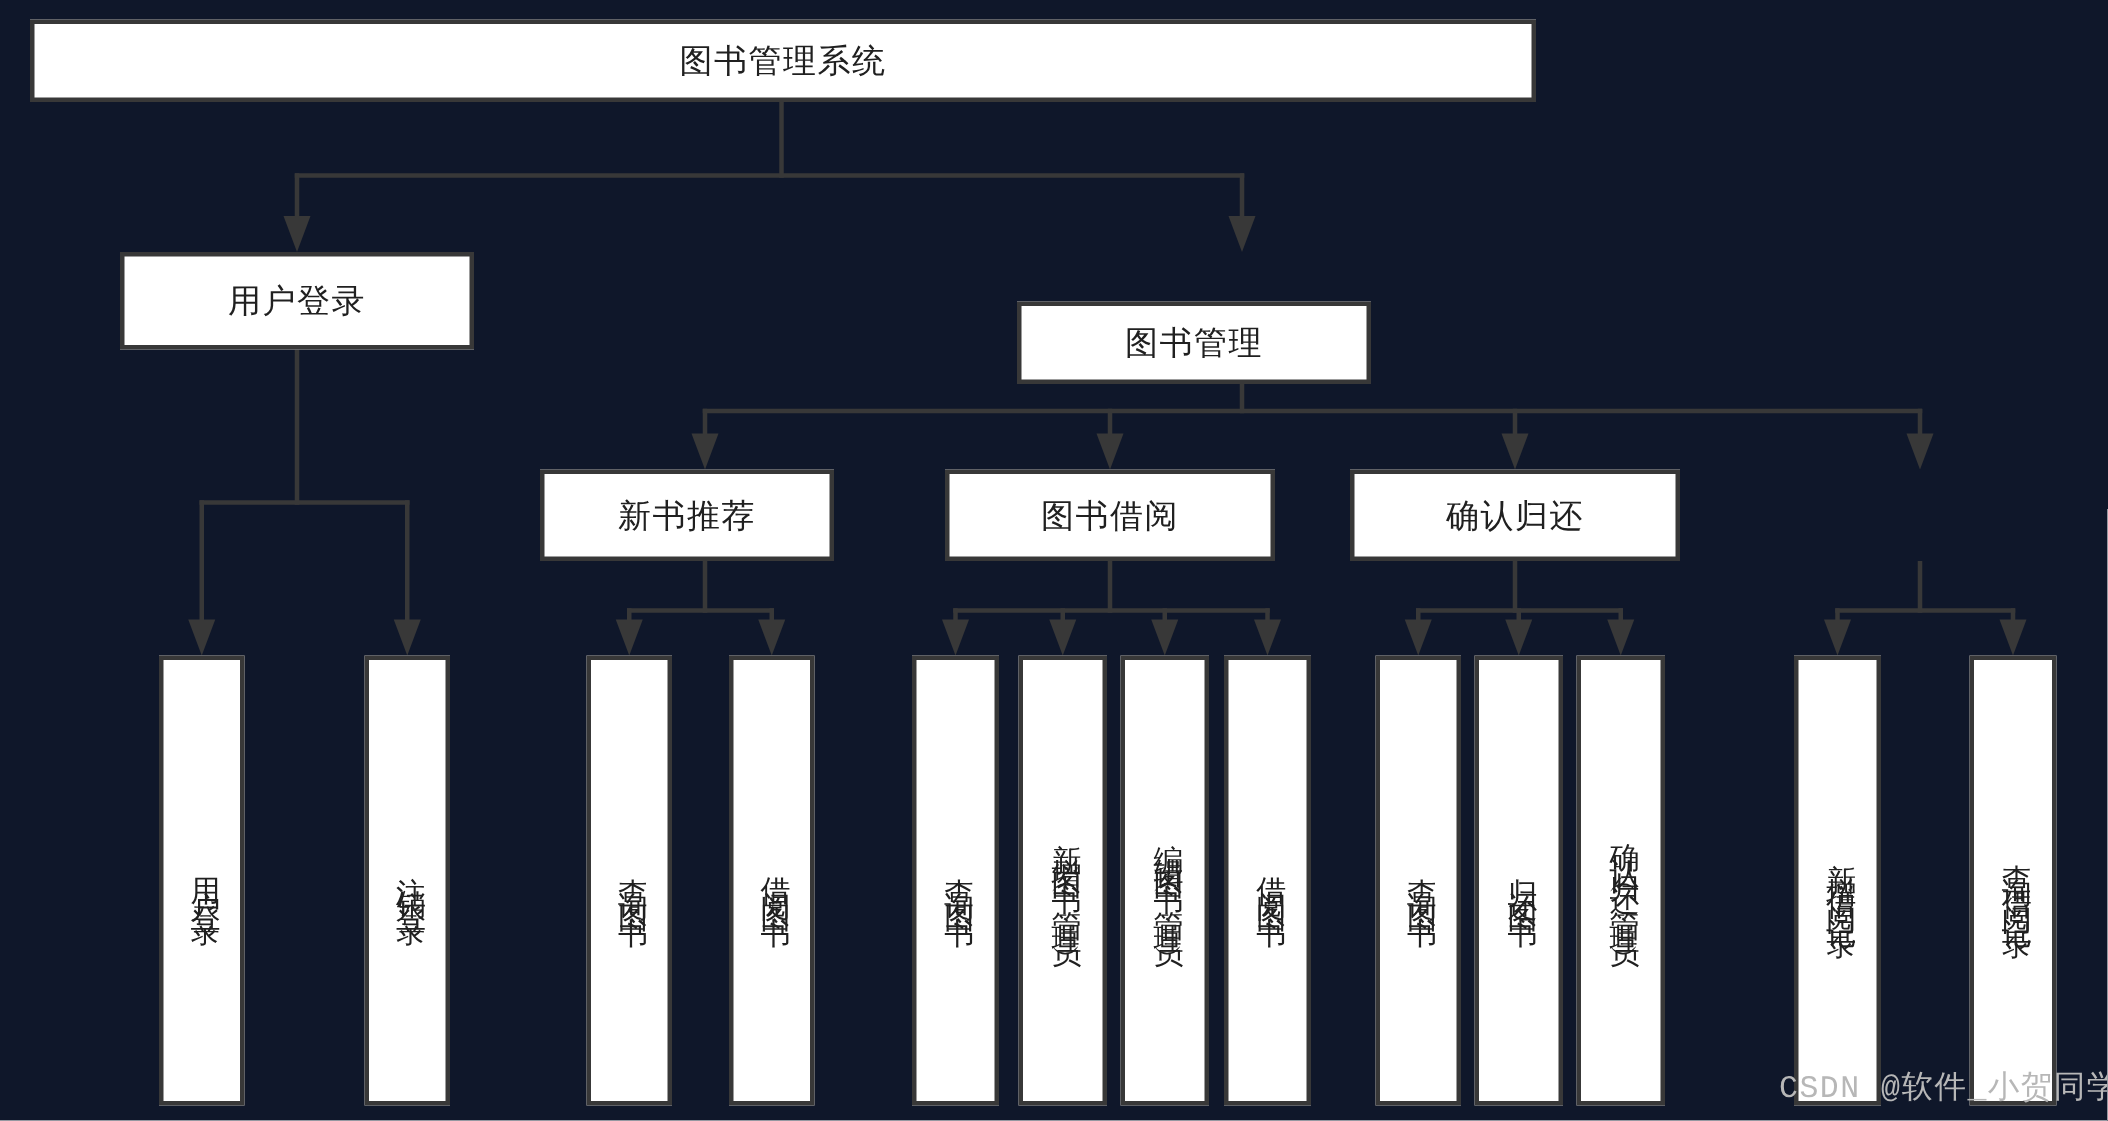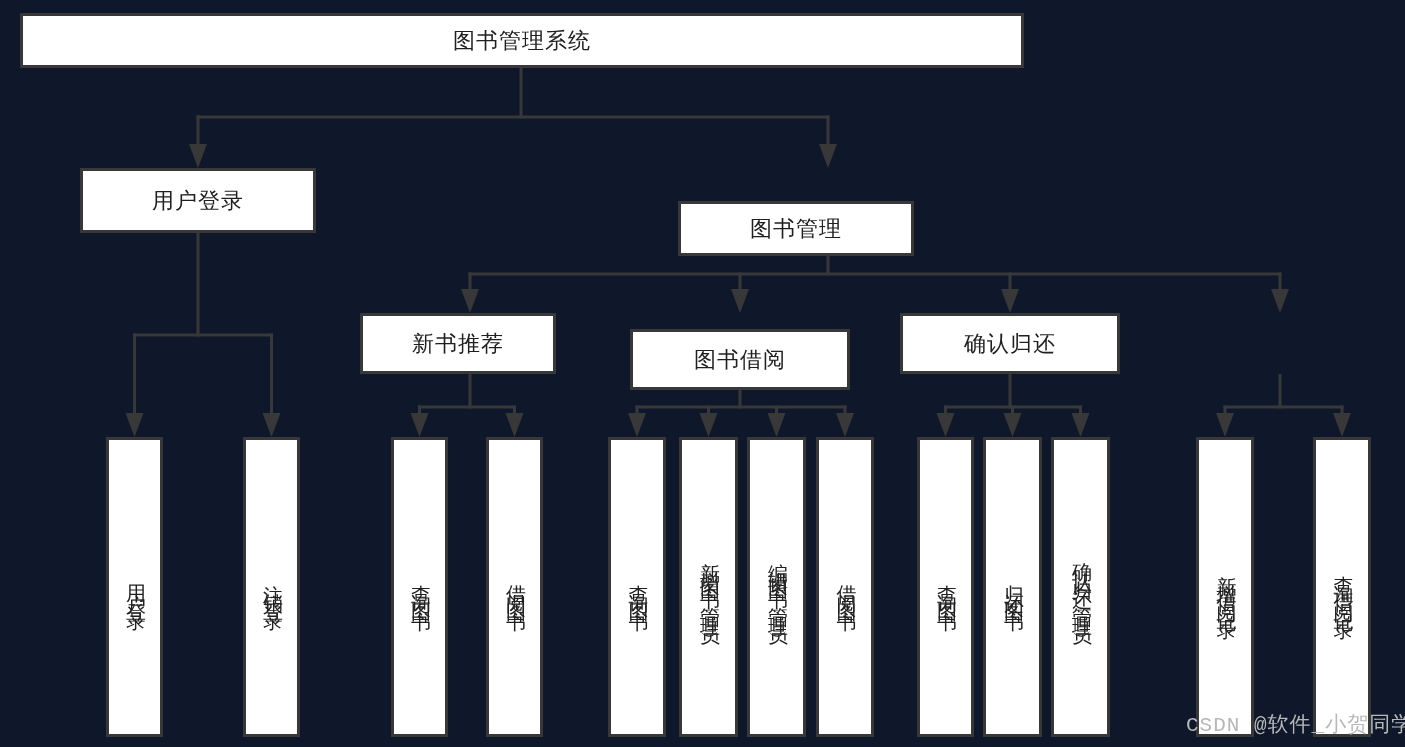--- a/index.html
+++ b/index.html
@@ -130,21 +130,21 @@
   <div class="box h" style="left:80px;top:168px;width:236px;height:65px;">
     <span>用户登录</span>
   </div>
   <div class="box h" style="left:678px;top:168px;width:236px;height:55px;margin-top:33px;">
     <span>图书管理</span>
   </div>
 
   <div class="box h" style="left:360px;top:313px;width:196px;height:61px;">
     <span>新书推荐</span>
   </div>
-  <div class="box h" style="left:630px;top:313px;width:220px;height:61px;margin-top:16px;">
+  <div class="box h" style="left:630px;top:313px;width:220px;height:61px;">
     <span>图书借阅</span>
   </div>
   <div class="box h" style="left:900px;top:313px;width:220px;height:61px;">
     <span>确认归还</span>
   </div>
 
   <div class="box v" style="left:106px;">
     <span>用户登录</span>
   </div>
   <div class="box v" style="left:243px;">

